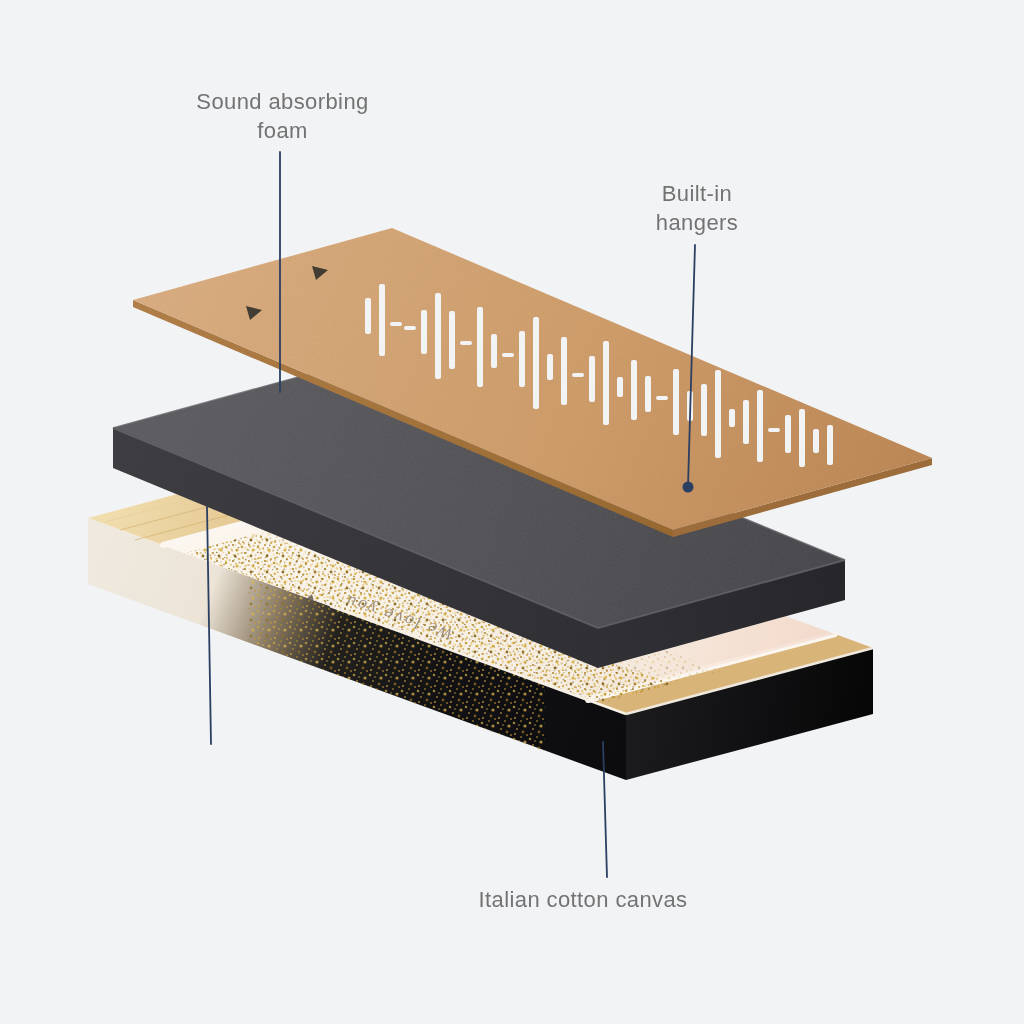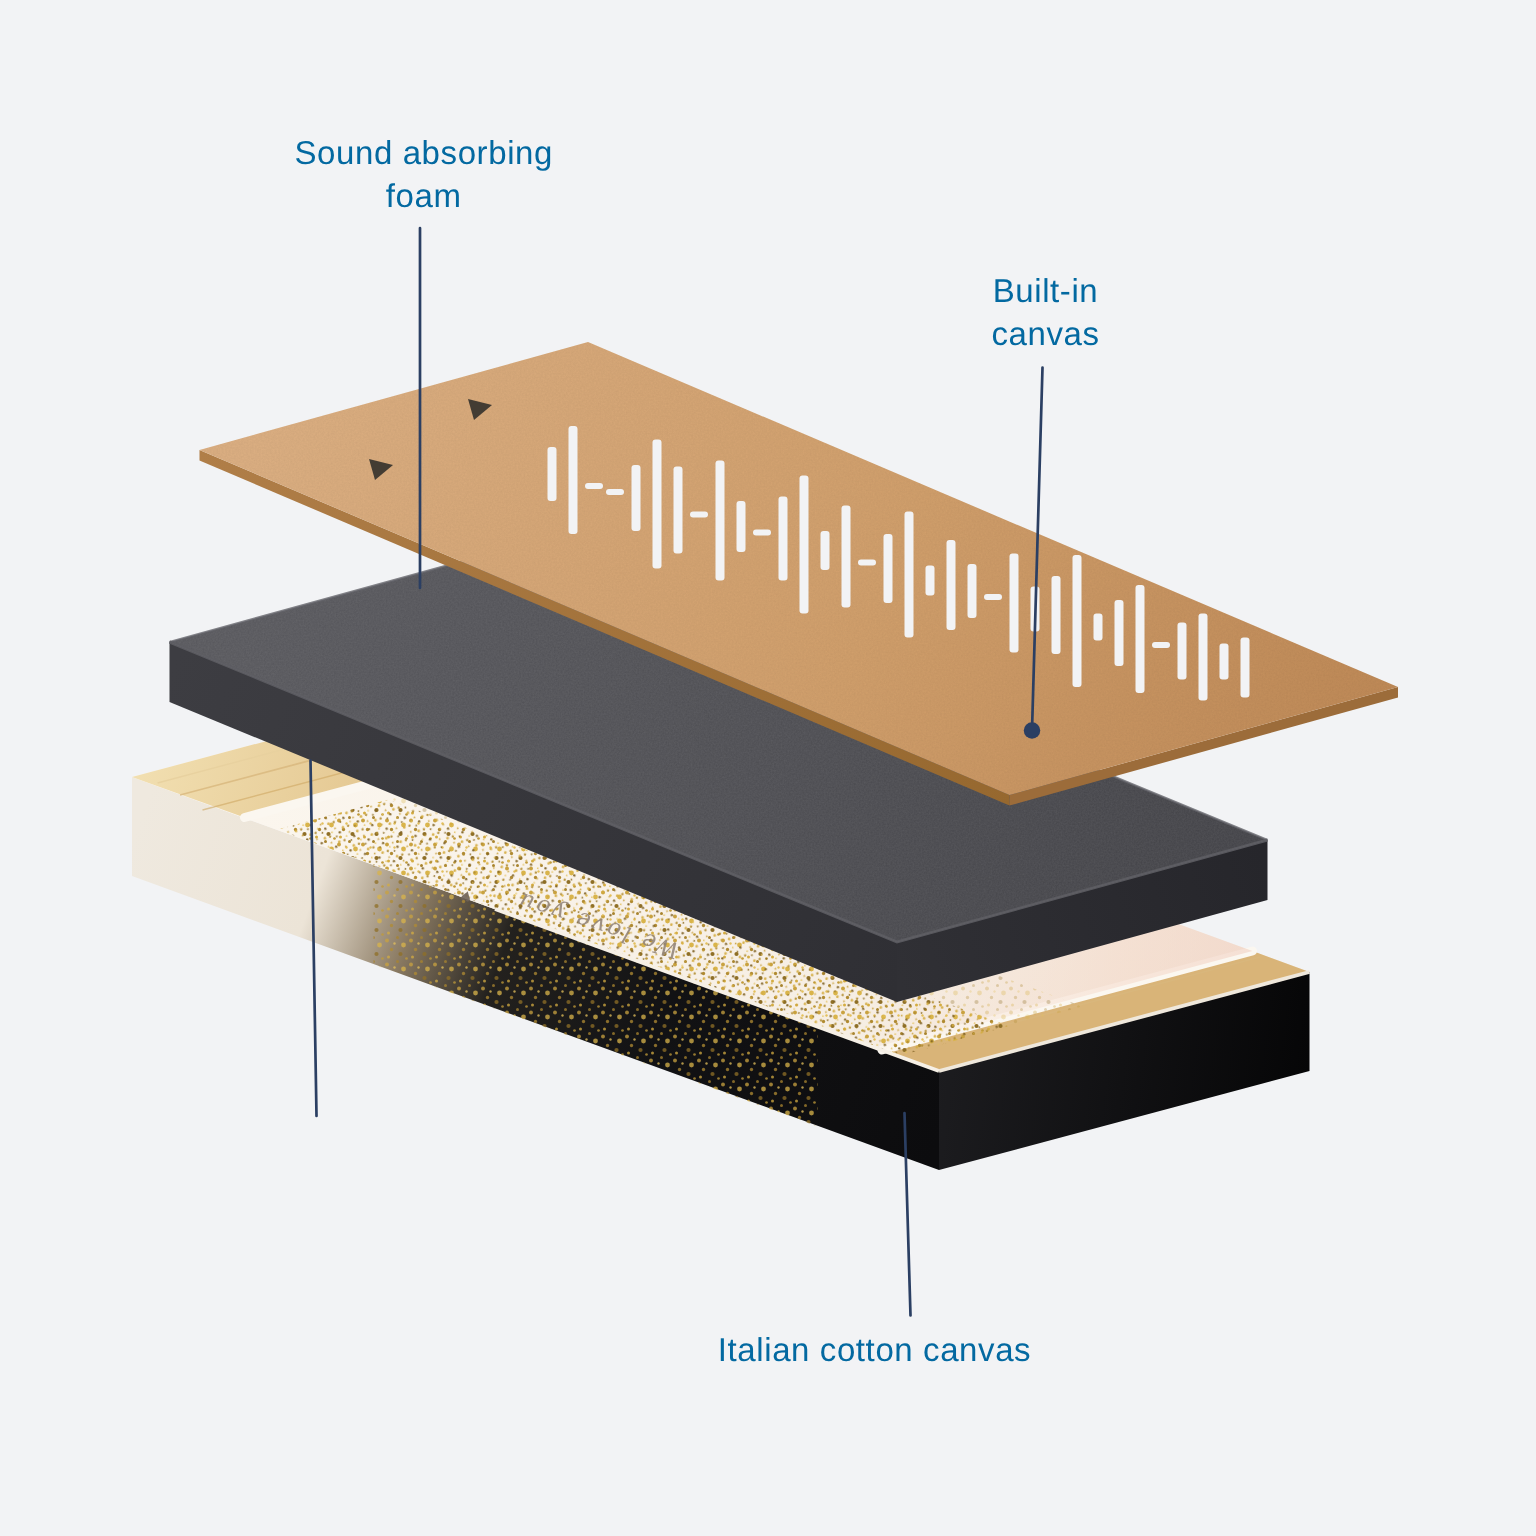--- a/index.html
+++ b/index.html
@@ -14,21 +14,21 @@
     background: #f2f3f5;
     font-family: "Liberation Sans", sans-serif;
     overflow: hidden;
   }
   .scene {
     position: absolute;
     inset: 0;
   }
   .label {
     position: absolute;
-    color: #0369a1;
+    color: #737373;
     font-size: 22px;
     line-height: 1.3;
     text-align: center;
     letter-spacing: 0.4px;
     font-weight: 400;
   }
   .label--foam    { left: 185px; top: 88px;  width: 195px; }
   .label--hangers { left: 637px; top: 180px; width: 120px; }
   .label--frame   { left: 130px; top: 752px; width: 172px; }
   .label--canvas  { left: 443px; top: 886px; width: 280px; }
@@ -213,16 +213,16 @@
     <g stroke="#2b3f63" stroke-width="1.8" stroke-linecap="round">
       <line x1="280" y1="152" x2="280" y2="392"></line>
       <line x1="695" y1="245" x2="688" y2="487"></line>
       <line x1="211" y1="744" x2="207" y2="507"></line>
       <line x1="607" y1="877" x2="603" y2="742"></line>
       <circle cx="688" cy="487" r="5.5" fill="#2b3f63" stroke="none"></circle>
     </g>
   </svg>
 
   <div class="label label--foam">Sound absorbing foam</div>
-  <div class="label label--hangers">Built-in canvas</div>
+  <div class="label label--hangers">Built-in hangers</div>
   <div class="label label--canvas">Italian cotton canvas</div>
 
 </div>
 
 </body></html>

